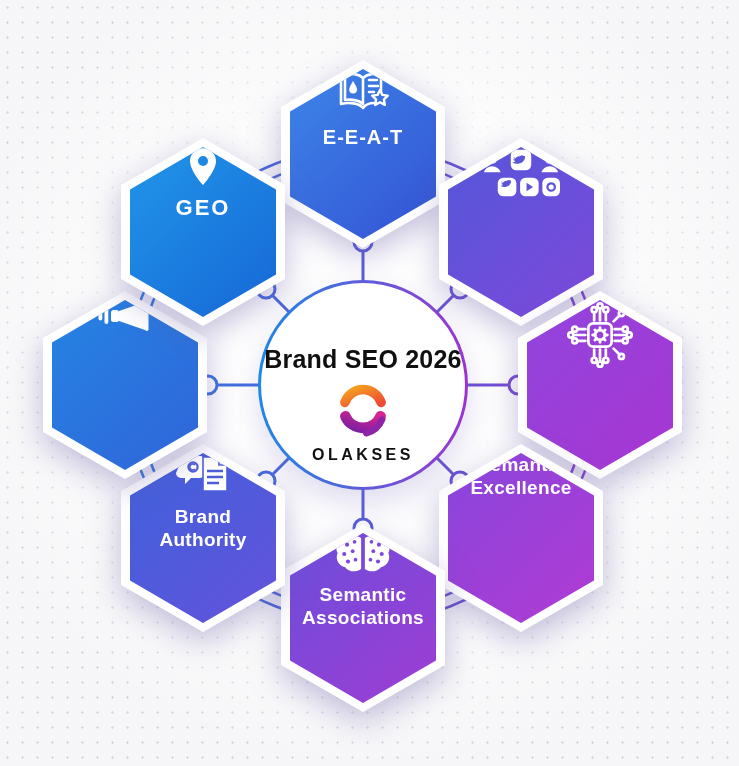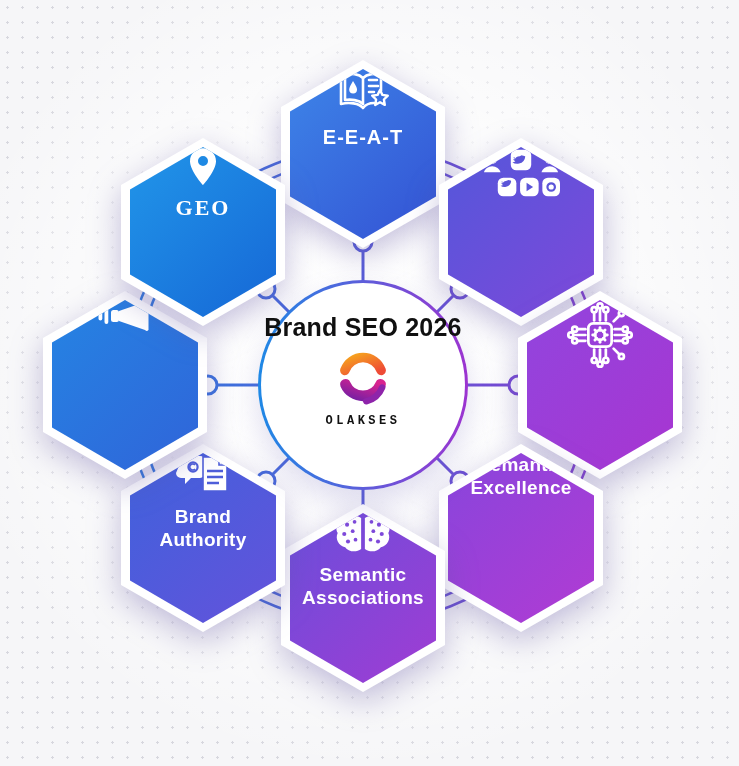--- a/index.html
+++ b/index.html
@@ -25,37 +25,37 @@
     width:128px;letter-spacing:.3px;}
   .lbl-caps{font-size:22px;letter-spacing:2px;}
   .lbl-eeat{font-size:20px;letter-spacing:1px;}
   .grad-top{background:linear-gradient(135deg,#3D85E8,#3452D4);}
   .grad-topright{background:linear-gradient(135deg,#5457DA,#7E48DA);}
   .grad-right{background:linear-gradient(135deg,#9145DE,#A835D1);}
   .grad-bottomright{background:linear-gradient(135deg,#8845DC,#B13BD3);}
   .grad-bottom{background:linear-gradient(135deg,#6B4EDB,#A03CD3);}
   .grad-bottomleft{background:linear-gradient(135deg,#3F62DC,#6452DB);}
   .grad-left{background:linear-gradient(135deg,#2584E3,#3064D9);}
-  .grad-topleft{background:linear-gradient(135deg,#2196E9,#1667D6);font-family:Liberation Serif, serif;}
+  .grad-topleft{background:linear-gradient(135deg,#2196E9,#1667D6);}
   .pos-top{left:281px;top:60px;}
   .pos-topright{left:439px;top:138px;}
   .pos-right{left:518px;top:291px;}
   .pos-bottomright{left:439px;top:444px;}
-  .pos-bottom{left:281px;top:504px;}
+  .pos-bottom{left:281px;top:524px;}
   .pos-bottomleft{left:121px;top:444px;}
   .pos-left{left:43px;top:291px;}
   .pos-topleft{left:121px;top:138px;}
   
   .center-circle-border{position:absolute;left:258px;top:280px;width:210px;height:210px;
     border-radius:50%;background:linear-gradient(90deg,#1E88E5,#9C33D0);z-index:3;
     box-shadow:0 14px 30px rgba(110,100,180,.22);}
   .center-circle{position:absolute;left:3px;top:3px;width:204px;height:204px;border-radius:50%;
     background:#fff;display:flex;flex-direction:column;align-items:center;}
-  .center-title{margin-top:30px;font-size:25px;font-weight:bold;color:#101010;letter-spacing:.2px;}
-  .brand-name{font-size:12px;font-weight:bold;color:#111;letter-spacing:3.5px;margin-top:2px;font-family:Liberation Mono, monospace;}
+  .center-title{margin-top:62px;font-size:25px;font-weight:bold;color:#101010;letter-spacing:.2px;}
+  .brand-name{font-size:16px;font-weight:bold;color:#111;letter-spacing:3.5px;margin-top:2px;}
 </style>
 </head>
 <body>
 
 <svg id="bg-connectors" width="739" height="766" viewBox="0 0 739 766">
   <defs>
     <linearGradient id="ringGrad" gradientUnits="userSpaceOnUse" x1="60" y1="385" x2="690" y2="385">
       <stop offset="0" stop-color="#1E88E5"></stop>
       <stop offset="0.5" stop-color="#5A5BD8"></stop>
       <stop offset="1" stop-color="#9C33D0"></stop>

